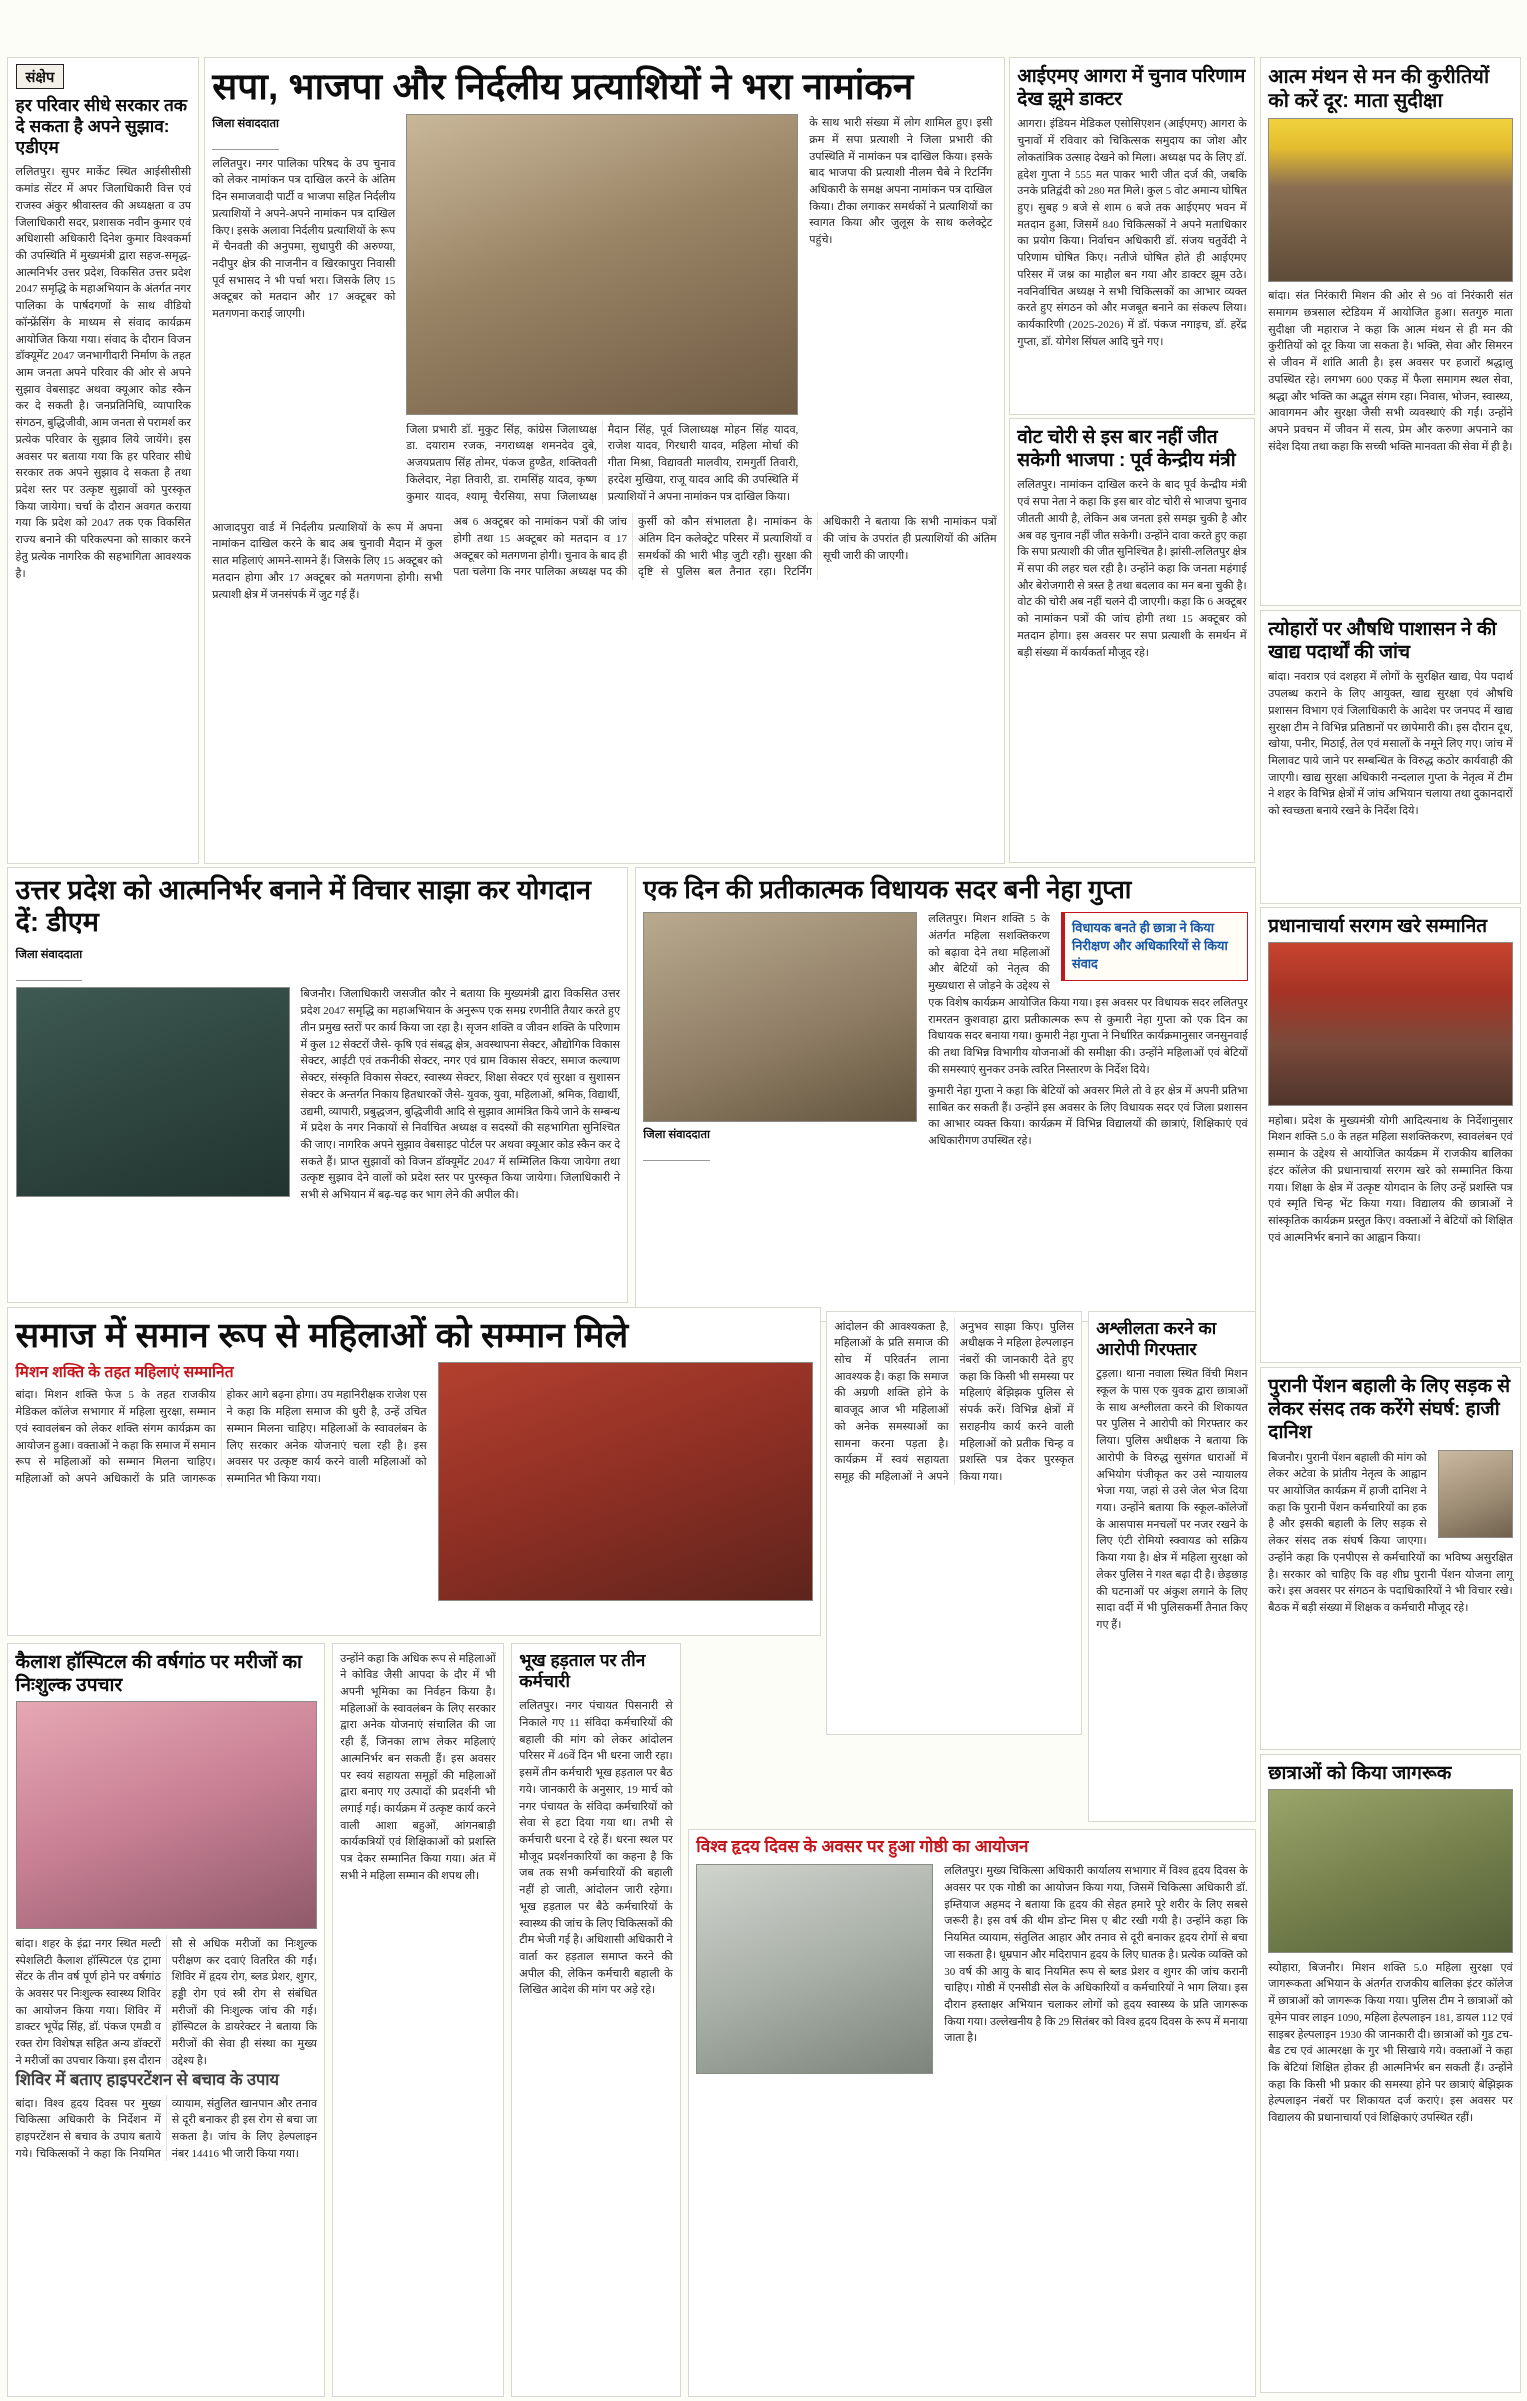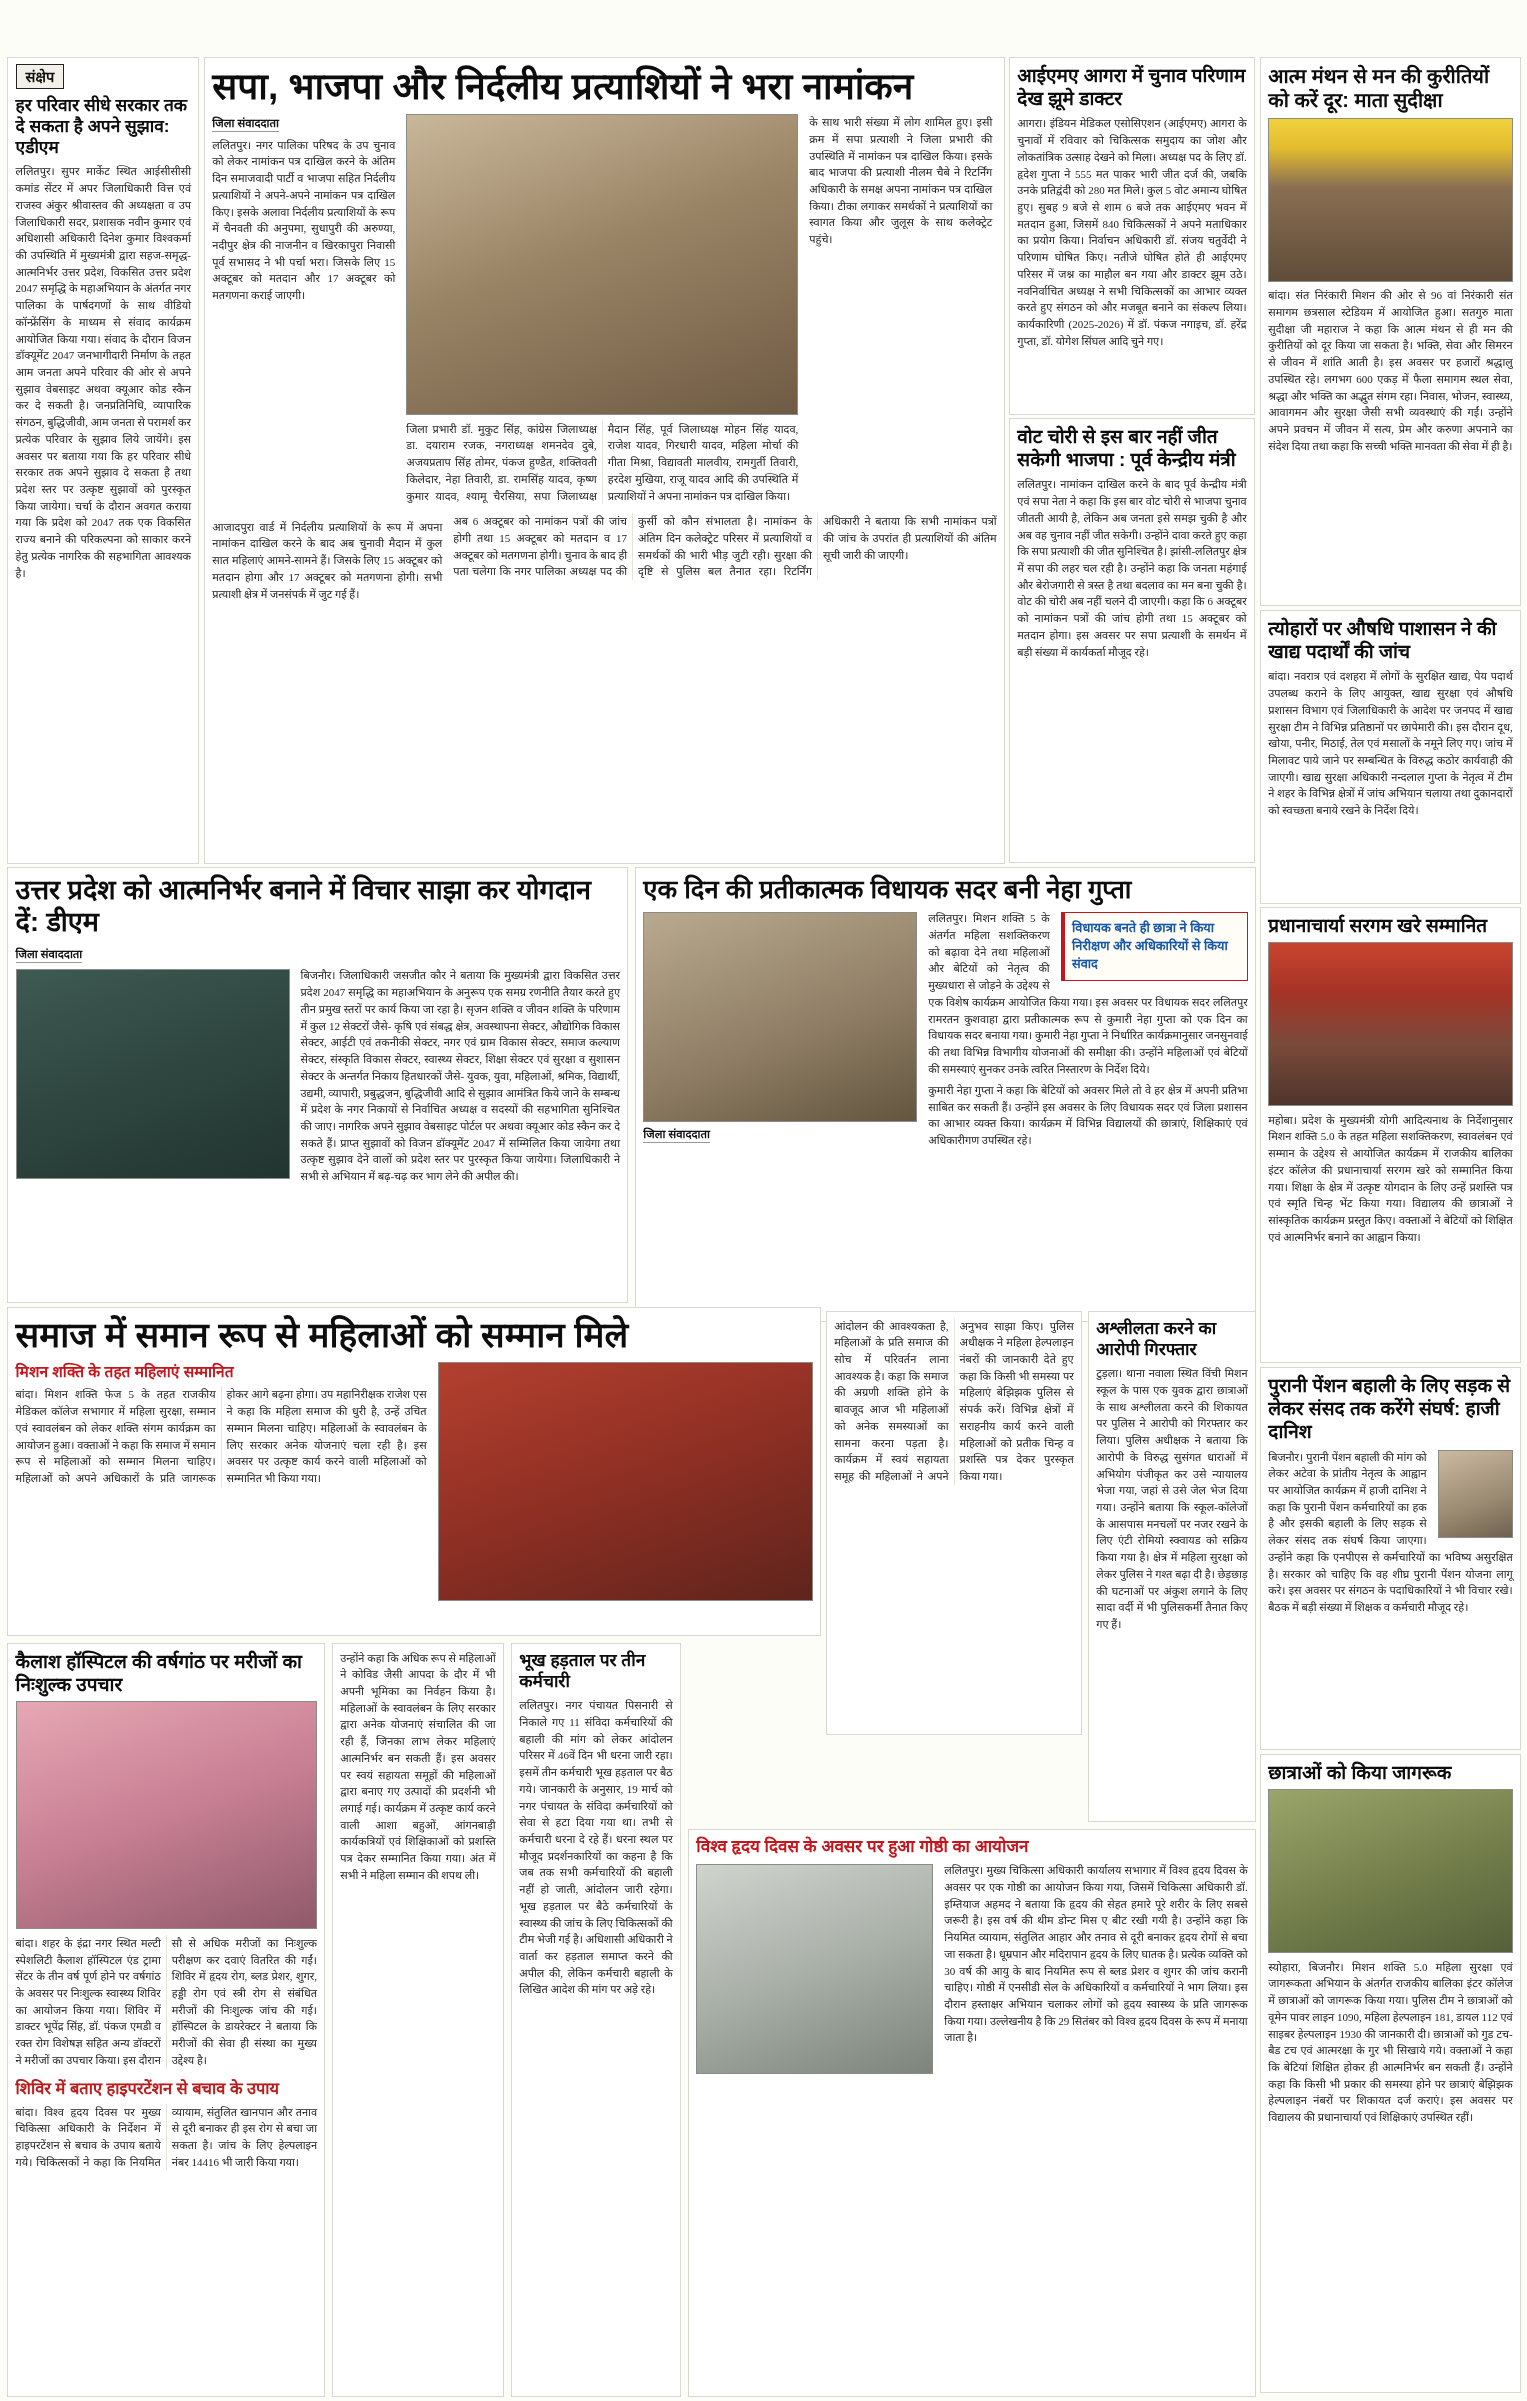--- a/index.html
+++ b/index.html
@@ -15,21 +15,21 @@
             background:linear-gradient(180deg,#2d7cc4,#0f4f94);color:#fff;
             font:bold italic 23px "Liberation Sans",sans-serif;display:flex;align-items:center;justify-content:center;
             border-radius:7.3px 0 0 7.3px;}
   .pagenum{position:absolute;left:1470px;top:6.4px;width:51px;height:37px;background:#0a2a50;color:#fff;
            font:bold 25.6px "Liberation Sans",sans-serif;display:flex;align-items:center;justify-content:center;}
   
   .art{position:absolute;box-sizing:border-box;border:0.9px solid #d8d8d0;padding:5.5px 7.3px;background:#fff;overflow:hidden;}
   .hl{font-family:"Liberation Sans",sans-serif;font-weight:bold;line-height:1.22;margin:0 0 5.5px;color:#0d0d0d;}
   .subhl{font-family:"Liberation Sans",sans-serif;font-weight:bold;font-size:15.5px;color:#c4161c;margin:0 0 4.6px;line-height:1.3;}
   .byline{font:bold 11.4px "Liberation Sans",sans-serif;border-bottom:0.9px solid #999;display:inline-block;
-          margin:0 0 4.6px;padding-bottom:1px;}
+          margin:0 0 4.6px;padding-bottom:19px;}
   .tab{font:bold 14.6px "Liberation Sans",sans-serif;border:0.9px solid #222;display:inline-block;
        padding:1.8px 9px;margin:0 0 5.5px;background:#f2f0e8;}
   .body{font:11px/1.52 "Liberation Serif",serif;text-align:justify;margin:0;color:#1c1c1c;}
   .cols2{column-count:2;column-gap:11px;column-rule:0.9px solid #e4e4da;}
   .cols3{column-count:3;column-gap:11px;column-rule:0.9px solid #e4e4da;}
   .row{display:flex;gap:11px;}
   .photo{border:0.9px solid #8c8c86;box-sizing:border-box;width:100%;}
   .fl{float:left;margin:1.8px 11px 5.5px 0;}
   .fr{float:right;margin:1.8px 0 7.3px 11px;}
   .inset{border:1.8px solid #c4161c;padding:7.3px;text-align:center;background:#fff7f2;}
@@ -169,21 +169,21 @@
   </section>
 
   <section class="art" style="left:332px;top:1643px;width:172px;height:754px">
     <p class="body">उन्होंने कहा कि अधिक रूप से महिलाओं ने कोविड जैसी आपदा के दौर में भी अपनी भूमिका का निर्वहन किया है। महिलाओं के स्वावलंबन के लिए सरकार द्वारा अनेक योजनाएं संचालित की जा रही हैं, जिनका लाभ लेकर महिलाएं आत्मनिर्भर बन सकती हैं। इस अवसर पर स्वयं सहायता समूहों की महिलाओं द्वारा बनाए गए उत्पादों की प्रदर्शनी भी लगाई गई। कार्यक्रम में उत्कृष्ट कार्य करने वाली आशा बहुओं, आंगनबाड़ी कार्यकत्रियों एवं शिक्षिकाओं को प्रशस्ति पत्र देकर सम्मानित किया गया। अंत में सभी ने महिला सम्मान की शपथ ली।</p>
   </section>
 
   <section class="art" style="left:7.3px;top:1643px;width:318px;height:754px">
     <h3 class="hl" style="font-size:19px">कैलाश हॉस्पिटल की वर्षगांठ पर मरीजों का निःशुल्क उपचार</h3>
     <div class="photo ph-pink" style="height:228px;margin-bottom:5.5px"></div>
     <p class="body cols2">बांदा। शहर के इंद्रा नगर स्थित मल्टी स्पेशलिटी कैलाश हॉस्पिटल एंड ट्रामा सेंटर के तीन वर्ष पूर्ण होने पर वर्षगांठ के अवसर पर निःशुल्क स्वास्थ्य शिविर का आयोजन किया गया। शिविर में डाक्टर भूपेंद्र सिंह, डॉ. पंकज एमडी व रक्त रोग विशेषज्ञ सहित अन्य डॉक्टरों ने मरीजों का उपचार किया। इस दौरान सौ से अधिक मरीजों का निःशुल्क परीक्षण कर दवाएं वितरित की गईं। शिविर में हृदय रोग, ब्लड प्रेशर, शुगर, हड्डी रोग एवं स्त्री रोग से संबंधित मरीजों की निःशुल्क जांच की गई। हॉस्पिटल के डायरेक्टर ने बताया कि मरीजों की सेवा ही संस्था का मुख्य उद्देश्य है।</p>
-    <h4 class="subhl" style="color:#b91c1c;margin-top:9px;font-size:16.4px">शिविर में बताए हाइपरटेंशन से बचाव के उपाय</h4>
+    <h4 class="subhl" style="color:#404040;font-size:16.4px">शिविर में बताए हाइपरटेंशन से बचाव के उपाय</h4>
     <p class="body cols2">बांदा। विश्व हृदय दिवस पर मुख्य चिकित्सा अधिकारी के निर्देशन में हाइपरटेंशन से बचाव के उपाय बताये गये। चिकित्सकों ने कहा कि नियमित व्यायाम, संतुलित खानपान और तनाव से दूरी बनाकर ही इस रोग से बचा जा सकता है। जांच के लिए हेल्पलाइन नंबर 14416 भी जारी किया गया।</p>
   </section>
 
   <section class="art" style="left:511px;top:1643px;width:170px;height:754px">
     <h3 class="hl" style="font-size:17.3px">भूख हड़ताल पर तीन कर्मचारी</h3>
     <p class="body">ललितपुर। नगर पंचायत पिसनारी से निकाले गए 11 संविदा कर्मचारियों की बहाली की मांग को लेकर आंदोलन परिसर में 46वें दिन भी धरना जारी रहा। इसमें तीन कर्मचारी भूख हड़ताल पर बैठ गये। जानकारी के अनुसार, 19 मार्च को नगर पंचायत के संविदा कर्मचारियों को सेवा से हटा दिया गया था। तभी से कर्मचारी धरना दे रहे हैं। धरना स्थल पर मौजूद प्रदर्शनकारियों का कहना है कि जब तक सभी कर्मचारियों की बहाली नहीं हो जाती, आंदोलन जारी रहेगा। भूख हड़ताल पर बैठे कर्मचारियों के स्वास्थ्य की जांच के लिए चिकित्सकों की टीम भेजी गई है। अधिशासी अधिकारी ने वार्ता कर हड़ताल समाप्त करने की अपील की, लेकिन कर्मचारी बहाली के लिखित आदेश की मांग पर अड़े रहे।</p>
   </section>
 
   <section class="art" style="left:688px;top:1829px;width:568px;height:568px">
     <h4 class="subhl" style="font-size:17px">विश्व हृदय दिवस के अवसर पर हुआ गोष्ठी का आयोजन</h4>

